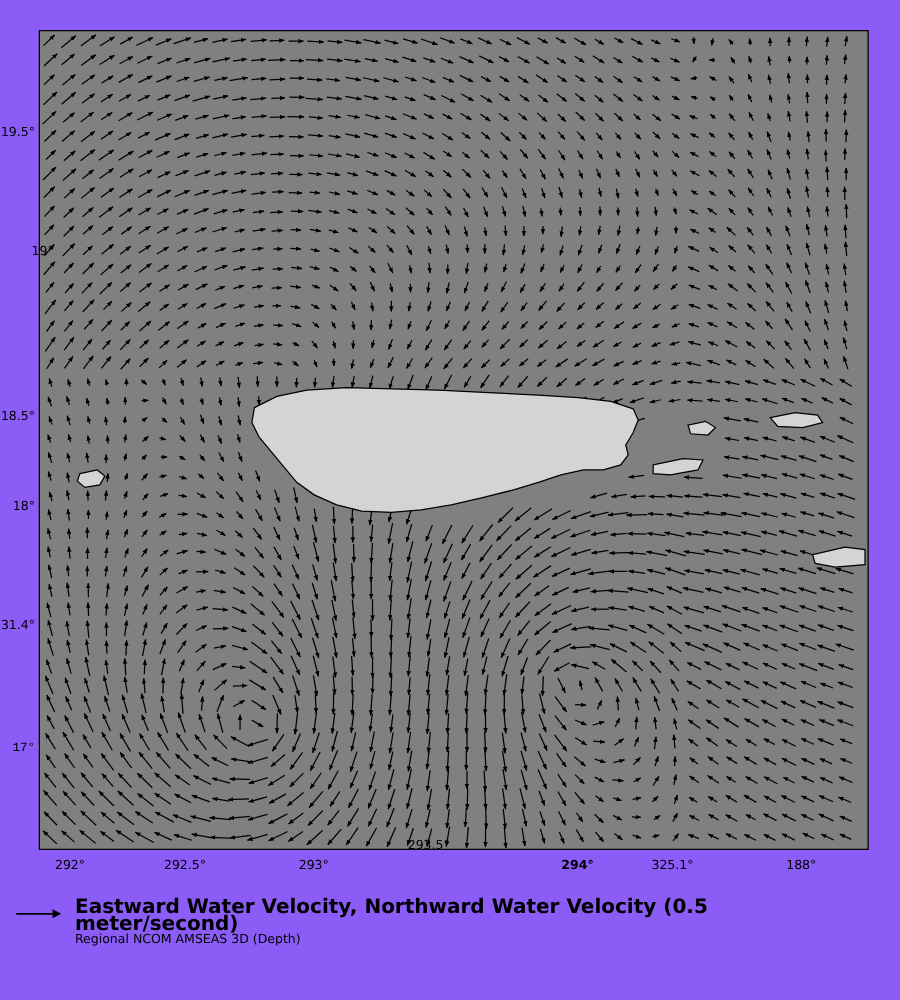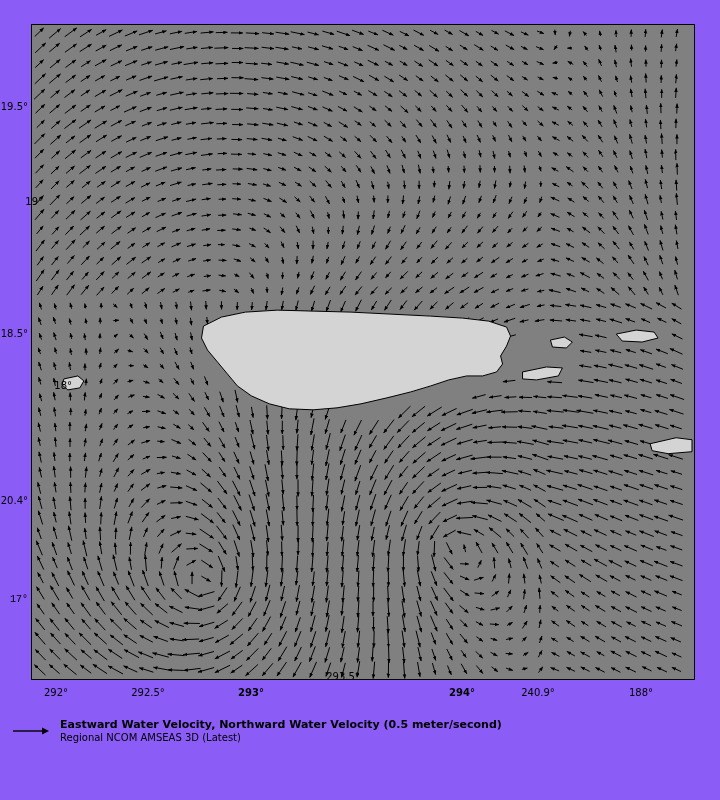--- a/index.html
+++ b/index.html
@@ -75,21 +75,21 @@
     width: 38px;
     height: 14px;
   }
   #legend-text {
     position: absolute;
     left: 52px;
     top: 0px;
     width: 640px;
   }
   #legend-title {
-    font-size: 11px;
+    font-size: 16px;
     font-weight: bold;
     color: #000000;
     line-height: 14px;
   }
   .legend-sub {
     font-size: 10px;
     color: #000000;
     line-height: 12px;
   }
 </style>
@@ -1838,36 +1838,36 @@
 
       <path fill="#d4d4d4" stroke="#000000" stroke-width="1" d="M492,348 L516,343 L532,344 L528,352 L506,356 L492,355 Z"></path>
 
       <path fill="#d4d4d4" stroke="#000000" stroke-width="1" d="M620,420 L646,414 L662,416 L662,428 L638,430 L622,427 Z"></path>
     </svg>
   </div>
 
   <div class="tick-label ytick" style="top:101px;">19.5°</div>
   <div class="tick-label ytick" style="top:196px;margin-left:15px;">19°</div>
   <div class="tick-label ytick" style="top:288px;margin-top:40px;">18.5°</div>
-  <div class="tick-label ytick" style="top:380px;padding-left:44px;">18°</div>
-  <div class="tick-label ytick" style="top:495px;">20.4°</div>
+  <div class="tick-label ytick" style="top:400px;">18°</div>
+  <div class="tick-label ytick" style="top:495px;">31.4°</div>
   <div class="tick-label ytick" style="top:594px;font-family:Liberation Mono, monospace;">17°</div>
 
   <div class="tick-label xtick" style="left:26px; top:687px;">292°</div>
   <div class="tick-label xtick" style="left:118px; top:687px;">292.5°</div>
-  <div class="tick-label xtick" style="left:221px; top:687px;font-weight:bold;">293°</div>
+  <div class="tick-label xtick" style="left:221px; top:687px;">293°</div>
   <div class="tick-label xtick" style="left:313px; top:671px;">293.5°</div>
   <div class="tick-label xtick" style="left:432px; top:687px;font-weight:bold;">294°</div>
-  <div class="tick-label xtick" style="left:508px; top:687px;">240.9°</div>
+  <div class="tick-label xtick" style="left:508px; top:687px;">325.1°</div>
   <div class="tick-label xtick" style="left:611px; top:687px;">188°</div>
 
   <div id="legend">
     <svg id="legend-arrow" viewBox="0 0 38 14">
       <line x1="1" y1="7" x2="30" y2="7" stroke="#000000" stroke-width="1.4"></line>
       <path d="M30,3.4 L37,7 L30,10.6 z" fill="#000000"></path>
     </svg>
     <div id="legend-text">
       <div id="legend-title">Eastward Water Velocity, Northward Water Velocity (0.5 meter/second)</div>
-      <div class="legend-sub">Regional NCOM AMSEAS 3D (Latest)</div>
+      <div class="legend-sub">Regional NCOM AMSEAS 3D (Depth)</div>
     </div>
   </div>
 
 </div>
 
 </body></html>

